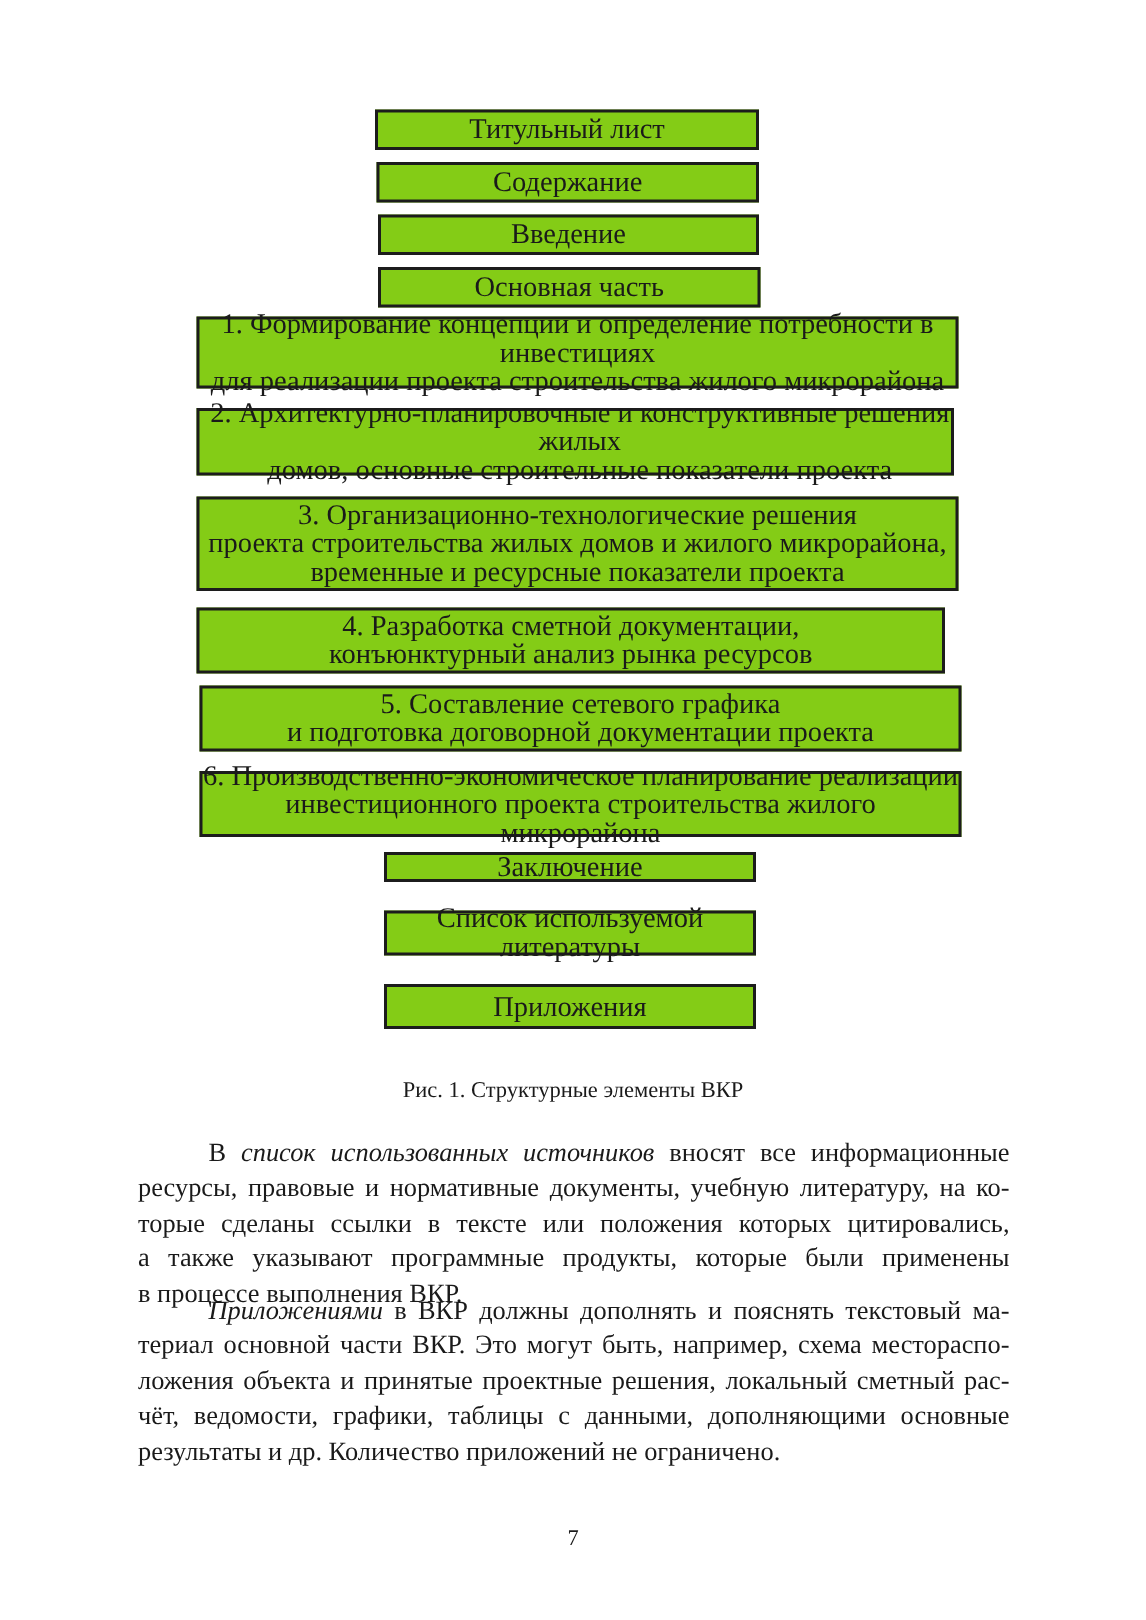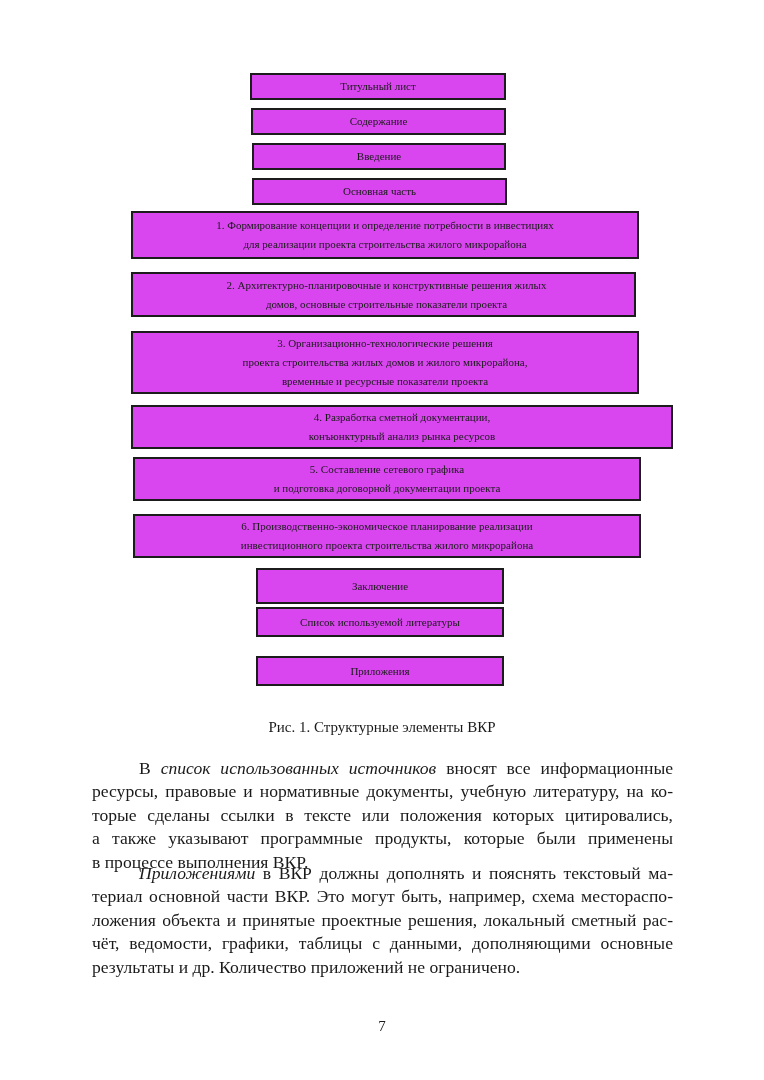--- a/index.html
+++ b/index.html
@@ -1,20 +1,20 @@
 <!DOCTYPE html>
 <html><head>
   <meta charset="utf-8">
   <style>
     html, body { margin: 0; padding: 0; background: #ffffff; }
     body { width: 764px; height: 1080px; position: relative; overflow: hidden;
            font-family: "Liberation Serif", "DejaVu Serif", serif; color: #1a1a1a; }
     .box { position: absolute; box-sizing: border-box; border: 2px solid #1c1c1c;
-           background: #d946ef; display: flex; align-items: center; justify-content: center;
-           text-align: center; font-size: 11px; line-height: 19px; }
+           background: #84cc16; display: flex; align-items: center; justify-content: center;
+           text-align: center; font-size: 19px; line-height: 19px; }
     .box .lines { display: block; }
     .box .lines span { display: block; }
     .caption { position: absolute; left: 0; width: 764px; top: 719px; text-align: center;
                font-size: 15px; }
     .para { position: absolute; left: 92px; width: 581px; font-size: 17.6px; line-height: 23.4px;
             text-align: justify; text-align-last: left; }
     .para .line { display: block; text-align: justify; text-align-last: justify; white-space: nowrap; }
     .para .line.last { text-align-last: left; }
     .para .indent { padding-left: 47px; }
     .para em { font-style: italic; }
@@ -48,40 +48,40 @@
     <span>домов, основные строительные показатели проекта</span>
   </span>
 </div>
 <div class="box" style="left:131px;top:331px;width:508px;height:63px;">
   <span class="lines">
     <span>3. Организационно-технологические решения</span>
     <span>проекта строительства жилых домов и жилого микрорайона,</span>
     <span>временные и ресурсные показатели проекта</span>
   </span>
 </div>
-<div class="box" style="left:131px;top:405px;width:542px;height:44px;">
+<div class="box" style="left:131px;top:405px;width:499px;height:44px;">
   <span class="lines">
     <span>4. Разработка сметной документации,</span>
     <span>конъюнктурный анализ рынка ресурсов</span>
   </span>
 </div>
 <div class="box" style="left:133px;top:457px;width:508px;height:44px;">
   <span class="lines">
     <span>5. Составление сетевого графика</span>
     <span>и подготовка договорной документации проекта</span>
   </span>
 </div>
 <div class="box" style="left:133px;top:514px;width:508px;height:44px;align-items:center;">
   <span class="lines">
     <span>6. Производственно-экономическое планирование реализации</span>
     <span>инвестиционного проекта строительства жилого микрорайона</span>
   </span>
 </div>
 
-<div class="box" style="left:256px;top:568px;width:248px;height:36px;align-items:center;">
+<div class="box" style="left:256px;top:568px;width:248px;height:20px;align-items:center;">
   <span>Заключение</span>
 </div>
 <div class="box" style="left:256px;top:607px;width:248px;height:30px;">
   <span>Список используемой литературы</span>
 </div>
 <div class="box" style="left:256px;top:656px;width:248px;height:30px;">
   <span>Приложения</span>
 </div>
 
 <div class="caption">Рис. 1. Структурные элементы ВКР</div>

